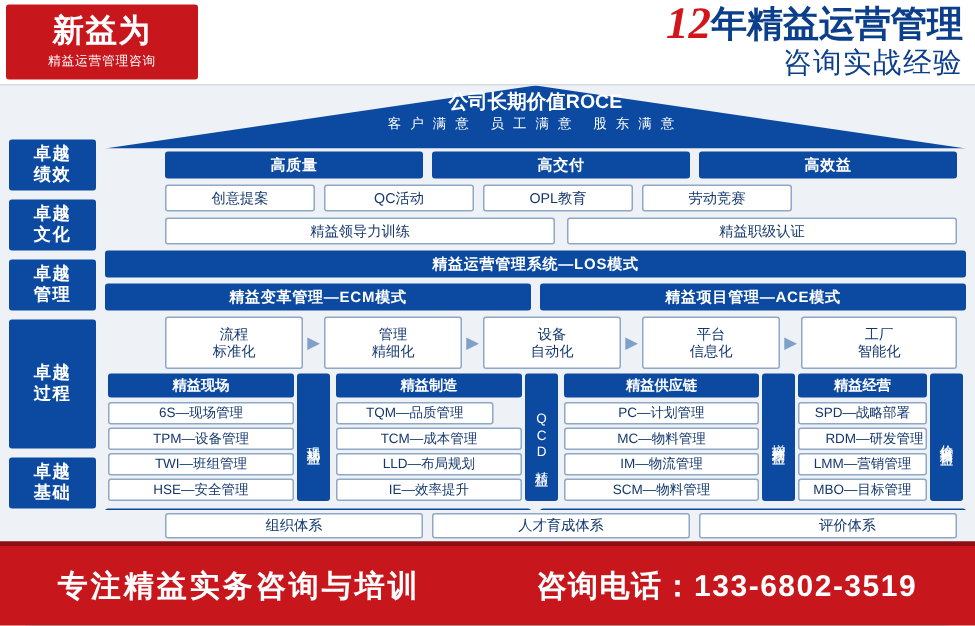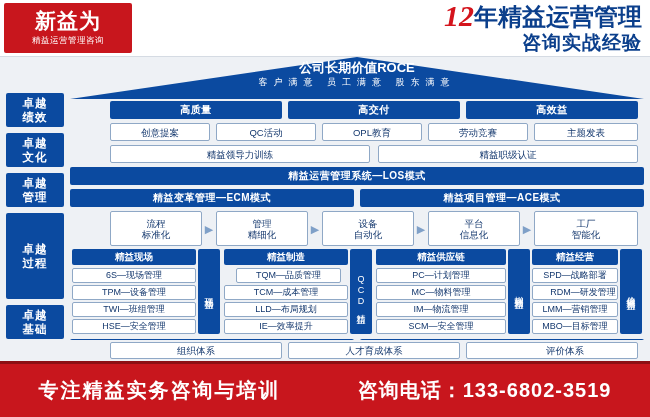--- a/index.html
+++ b/index.html
@@ -25,21 +25,21 @@
   .logo-main { font-size:21px; font-weight:bold; letter-spacing:1px; line-height:24px; }
   .logo-sub { font-size:8.5px; letter-spacing:0.5px; margin-top:2px; }
   .header-right {
     position:absolute; right:8px; top:2px; text-align:right; color:#0b3f8c;
   }
   .hr-line1 { font-size:24px; font-weight:bold; line-height:28px; white-space:nowrap; }
   .hr-line1 .num {
     color:#d4141c; font-size:30px; font-style:italic; font-weight:bold;
     font-family:"Liberation Serif", serif; vertical-align:-1px;
   }
-  .hr-line2 { font-size:19px; font-weight:bold; line-height:24px; letter-spacing:1px; }
+  .hr-line2 { font-size:19px; font-weight:normal; line-height:24px; letter-spacing:1px; }
 
   
   .diagram {
     position:absolute; left:0; top:56px; width:650px; height:305px;
     background:#eef1f5;
     border-top:1px solid #d5dbe3;
   }
 
   
   .spine {
@@ -183,21 +183,20 @@
     </div>
 
     <div class="bar r1" style="left:110px; width:172px;">高质量</div>
     <div class="bar r1" style="left:288px; width:172px;">高交付</div>
     <div class="bar r1" style="left:466px; width:172px;">高效益</div>
 
     <div class="cell r2" style="left:110px; width:100px;">创意提案</div>
     <div class="cell r2" style="left:216px; width:100px;">QC活动</div>
     <div class="cell r2" style="left:322px; width:100px;">OPL教育</div>
     <div class="cell r2" style="left:428px; width:100px;">劳动竞赛</div>
-    <div class="cell r2" style="left:534px; width:104px;">主题发表</div>
 
     <div class="cell r3" style="left:110px; width:260px;">精益领导力训练</div>
     <div class="cell r3" style="left:378px; width:260px;">精益职级认证</div>
 
     <div class="bar los">精益运营管理系统—LOS模式</div>
     <div class="bar ecm">精益变革管理—ECM模式</div>
     <div class="bar ace">精益项目管理—ACE模式</div>
 
     <div class="pillar" style="left:110px; width:92px;">
         <span style="white-space:pre-line;text-align:center">流程
@@ -225,31 +224,31 @@
       </div>
 
     <div class="colhead" style="left:72px; width:124px;">精益现场</div>
     <div class="colitem" style="left:72px; width:124px; top:211px;">6S—现场管理</div>
     <div class="colitem" style="left:72px; width:124px; top:228px;">TPM—设备管理</div>
     <div class="colitem" style="left:72px; width:124px; top:245px;">TWI—班组管理</div>
     <div class="colitem" style="left:72px; width:124px; top:262px;">HSE—安全管理</div>
     <div class="vband" style="left:198px; top:192px; width:22px; height:85px;">现场精益</div>
 
     <div class="colhead" style="left:224px; width:124px;">精益制造</div>
-    <div class="colitem" style="left:224px; width:105px; top:211px;margin-left:12px;">TQM—品质管理</div>
+    <div class="colitem" style="left:224px; width:105px; top:211px;">TQM—品质管理</div>
     <div class="colitem" style="left:224px; width:124px; top:228px;">TCM—成本管理</div>
     <div class="colitem" style="left:224px; width:124px; top:245px;">LLD—布局规划</div>
     <div class="colitem" style="left:224px; width:124px; top:262px;">IE—效率提升</div>
     <div class="vband qcd" style="left:350px; top:192px; width:22px; height:85px;">QCD精益</div>
 
     <div class="colhead" style="left:376px; width:130px;">精益供应链</div>
     <div class="colitem" style="left:376px; width:130px; top:211px;">PC—计划管理</div>
     <div class="colitem" style="left:376px; width:130px; top:228px;">MC—物料管理</div>
     <div class="colitem" style="left:376px; width:130px; top:245px;">IM—物流管理</div>
-    <div class="colitem" style="left:376px; width:130px; top:262px;">SCM—安全管理</div>
+    <div class="colitem" style="left:376px; width:130px; top:262px;">SCM—物料管理</div>
     <div class="vband" style="left:508px; top:192px; width:22px; height:85px;">增到效精益</div>
 
     <div class="colhead" style="left:532px; width:86px;">精益经营</div>
     <div class="colitem" style="left:532px; width:86px; top:211px;">SPD—战略部署</div>
     <div class="colitem" style="left:532px; width:86px; top:228px;padding-left:16px;">RDM—研发管理</div>
     <div class="colitem" style="left:532px; width:86px; top:245px;">LMM—营销管理</div>
     <div class="colitem" style="left:532px; width:86px; top:262px;">MBO—目标管理</div>
     <div class="vband" style="left:620px; top:192px; width:22px; height:85px;">价值增长精益</div>
 
     <div class="bar" style="left:70px; top:282px; width:284px; height:15px;">全员参与</div>

